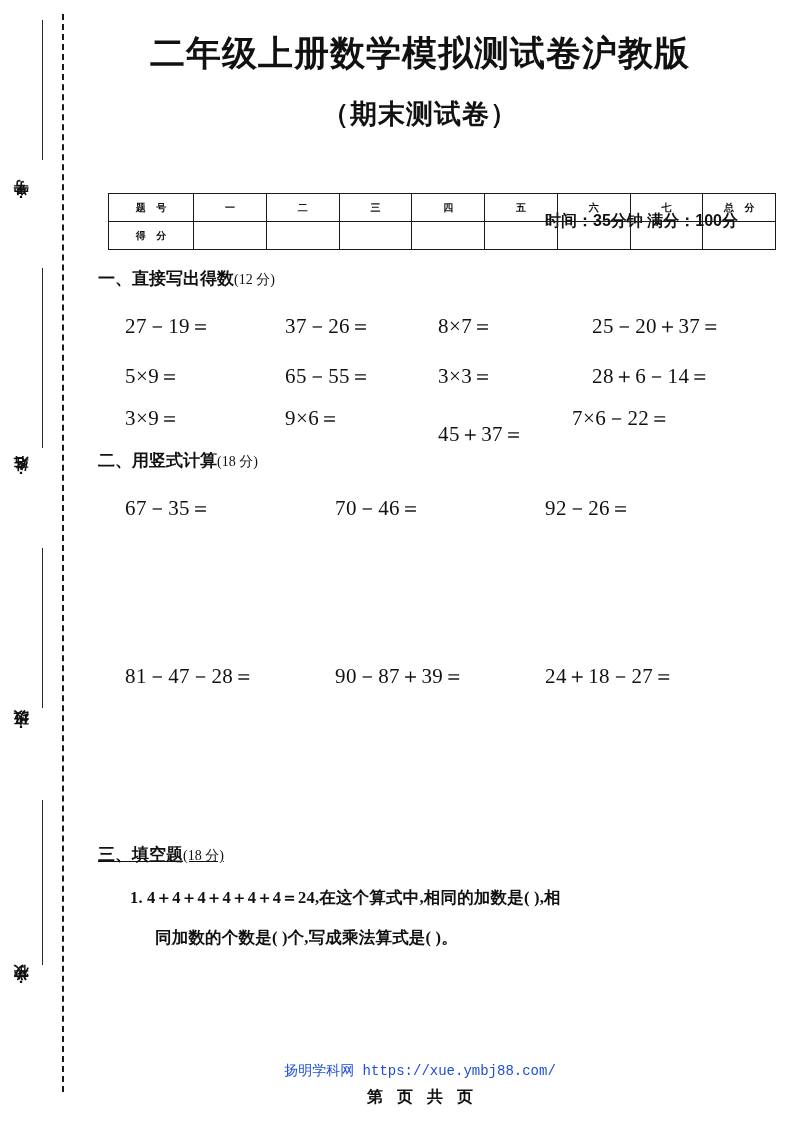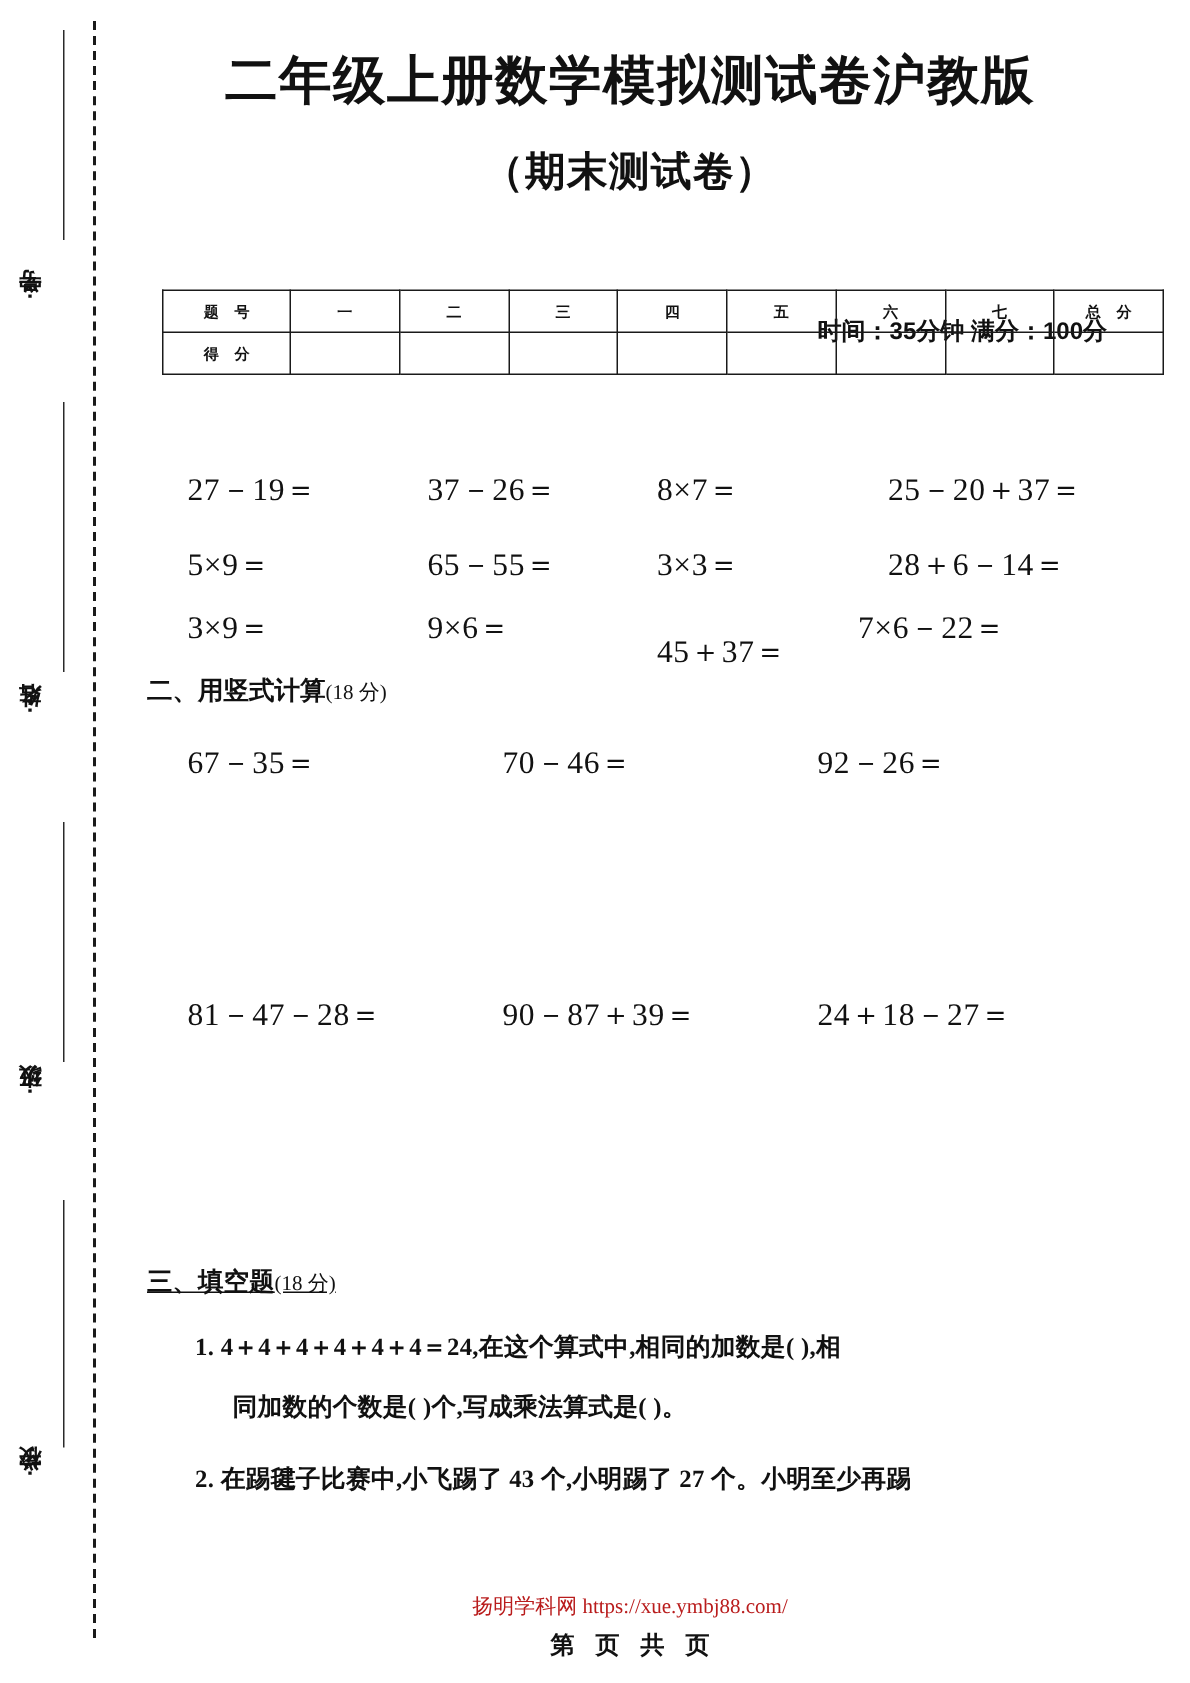--- a/index.html
+++ b/index.html
@@ -157,23 +157,23 @@
     text-indent: 0;
   }
 
   
   #watermark {
     position: absolute;
     left: 0;
     top: 1062px;
     width: 700px;
     text-align: center;
-    font-family: Liberation Serif, serif;
+    font-family: Liberation Mono, monospace;
     font-size: 14px;
-    color: #b91c1c;
+    color: #1d4ed8;
     white-space: nowrap;
   }
   #page-marker {
     position: absolute;
     left: 0;
     top: 1087px;
     width: 700px;
     text-align: center;
     font-family: "Liberation Serif", "DejaVu Serif", serif;
     font-weight: bold;
@@ -228,20 +228,21 @@
         <td></td>
         <td></td>
         <td></td>
         <td></td>
         <td></td>
         <td></td>
       </tr>
     </tbody>
   </table>
 
+  <div class="sec-head" style="top:267px;"><span>一、</span><span>直接写出得数</span><span class="pts">(12 分)</span></div>
 
   <div class="expr" style="left:55px;  top:312px;">27－19＝</div>
   <div class="expr" style="left:215px; top:312px;">37－26＝</div>
   <div class="expr" style="left:368px; top:312px;">8×7＝</div>
   <div class="expr" style="left:522px; top:312px;">25－20＋37＝</div>
 
   <div class="expr" style="left:55px;  top:362px;">5×9＝</div>
   <div class="expr" style="left:215px; top:362px;">65－55＝</div>
   <div class="expr" style="left:368px; top:362px;">3×3＝</div>
   <div class="expr" style="left:522px; top:362px;">28＋6－14＝</div>
@@ -259,18 +260,17 @@
 
   <div class="expr" style="left:55px;  top:662px;">81－47－28＝</div>
   <div class="expr" style="left:265px; top:662px;">90－87＋39＝</div>
   <div class="expr" style="left:475px; top:662px;">24＋18－27＝</div>
 
   <div class="sec-head" style="top:843px;text-decoration:underline;"><span>三、</span><span>填空题</span><span class="pts">(18 分)</span></div>
 
   <div class="qtext" style="top:878px;">1. 4＋4＋4＋4＋4＋4＝24,在这个算式中,相同的加数是(        ),相</div>
   <div class="qtext" style="top:918px;left:85px;width:623px;">同加数的个数是(        )个,写成乘法算式是(                )。</div>
 
-  <div class="qtext" style="top:966px;">2. 在踢毽子比赛中,小飞踢了 43 个,小明踢了 27 个。小明至少再踢</div>
 
   <div id="watermark">扬明学科网 https://xue.ymbj88.com/</div>
   <div id="page-marker">第 页 共 页</div>
 
 </div>
 
 </body></html>

